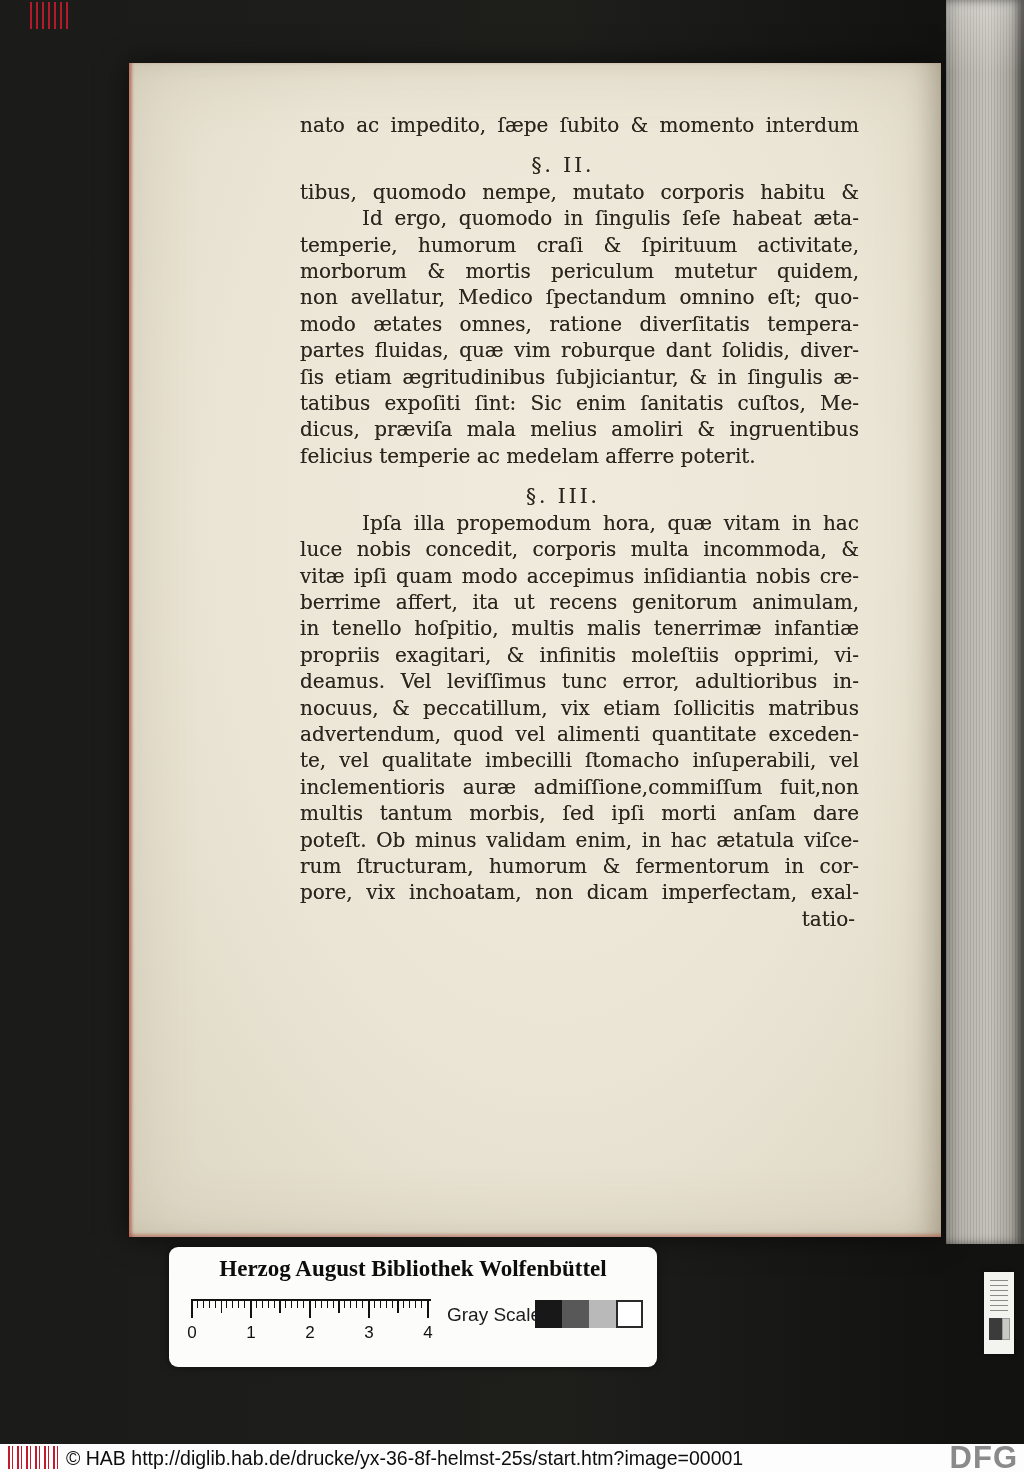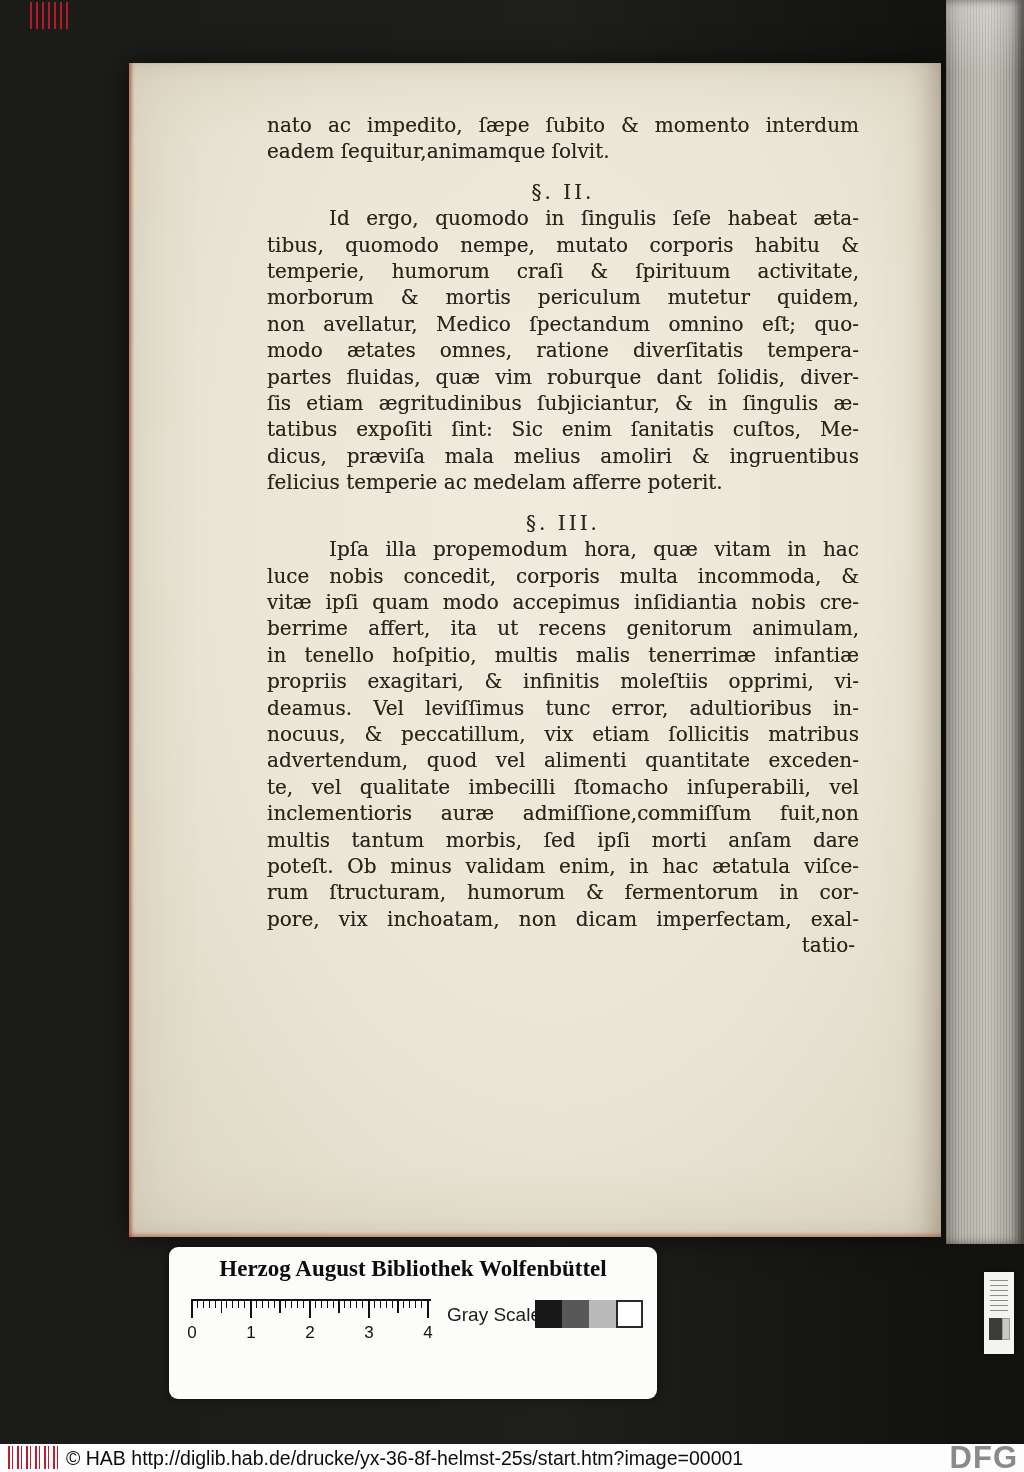--- a/index.html
+++ b/index.html
@@ -17,21 +17,21 @@
       inset 4px 0 3px -1px rgba(168,58,42,0.55),
       inset 0 -4px 3px -1px rgba(168,58,42,0.35),
       inset -20px 0 26px -12px rgba(90,75,52,0.35),
       inset 0 0 70px rgba(120,100,70,0.16);
   }
   .page-text{
     position:absolute;left:138px;top:49px;width:592px;
     font-size:20px;line-height:26.4px;color:#2a241c;
     text-shadow:0 0 0.4px rgba(42,36,28,0.55);
   }
-  .page-text .line{text-align:justify;text-align-last:justify;white-space:nowrap;}
+  .page-text .line{text-align:justify;text-align-last:justify;white-space:nowrap;margin-left:33px;}
   .page-text .line.last{text-align-last:left;}
   .page-text .line.indent{text-indent:62px;}
   .page-text .heading{text-align:center;text-align-last:center;letter-spacing:3px;margin-top:14px;}
   .page-text .catchword{text-align:center;text-align-last:right;padding-right:4px;}
   
   .fore-edge{
     position:absolute;left:946px;top:0;width:78px;height:1244px;
     background:
       linear-gradient(180deg, rgba(255,255,255,0.28) 0%, rgba(255,255,255,0) 6%),
       repeating-linear-gradient(90deg, rgba(0,0,0,0.10) 0 1px, rgba(0,0,0,0) 1px 3px),
@@ -43,21 +43,21 @@
     background:#f3f3ef;box-shadow:0 0 5px rgba(0,0,0,0.45);
   }
   .shelf-label .scribbles{
     position:absolute;left:6px;top:5px;width:18px;height:34px;
     background:repeating-linear-gradient(0deg,#8a8a86 0 1px,transparent 1px 5px);
   }
   .shelf-label .mini-dark{position:absolute;left:5px;top:46px;width:13px;height:22px;background:#3b3b3b;}
   .shelf-label .mini-light{position:absolute;left:18px;top:46px;width:8px;height:22px;background:#c8c8c4;border:1px solid #9a9a96;box-sizing:border-box;}
   
   .scale-card{
-    position:absolute;left:169px;top:1247px;width:488px;height:152px;
+    position:absolute;left:169px;top:1247px;width:488px;height:120px;
     background:#fcfcfa;border-radius:9px;box-shadow:0 0 8px rgba(0,0,0,0.55);
   }
   .scale-card .title{
     margin-top:9px;text-align:center;
     font-family:"Liberation Serif",serif;font-weight:bold;font-size:23px;color:#0d0d0d;
   }
   .ruler{position:absolute;left:22px;top:52px;width:246px;height:56px;}
   .ruler-line{position:absolute;top:0;left:0;width:240px;height:2px;background:#121212;}
   .ruler-ticks{
     position:absolute;top:2px;left:0;width:240px;height:17px;
@@ -106,24 +106,23 @@
 </head>
 <body>
 
 <div class="canvas">
 
   <div class="reg-marks"></div>
 
   <div class="book-page">
     <div class="page-text">
         <div class="line">nato ac impedito, ſæpe ſubito &amp; momento interdum</div>
-        <div class="line last">eadem ſequitur,animamque ſolvit.</div>
         <div class="heading">§.  II.</div>
+        <div class="line">tibus, quomodo nempe, mutato corporis habitu &amp;</div>
         <div class="line indent">Id ergo, quomodo in ſingulis ſeſe habeat æta-</div>
-        <div class="line">tibus, quomodo nempe, mutato corporis habitu &amp;</div>
         <div class="line">temperie, humorum craſi &amp; ſpirituum activitate,</div>
         <div class="line">morborum &amp; mortis periculum mutetur quidem,</div>
         <div class="line">non avellatur, Medico ſpectandum omnino eſt; quo-</div>
         <div class="line">modo ætates omnes, ratione diverſitatis tempera-</div>
         <div class="line">partes fluidas, quæ vim roburque dant ſolidis, diver-</div>
         <div class="line">ſis etiam ægritudinibus ſubjiciantur, &amp; in ſingulis æ-</div>
         <div class="line">tatibus expoſiti ſint:  Sic enim ſanitatis cuſtos, Me-</div>
         <div class="line">dicus, præviſa mala melius amoliri &amp; ingruentibus</div>
         <div class="line last">felicius temperie ac medelam afferre poterit.</div>
         <div class="heading">§.  III.</div>

